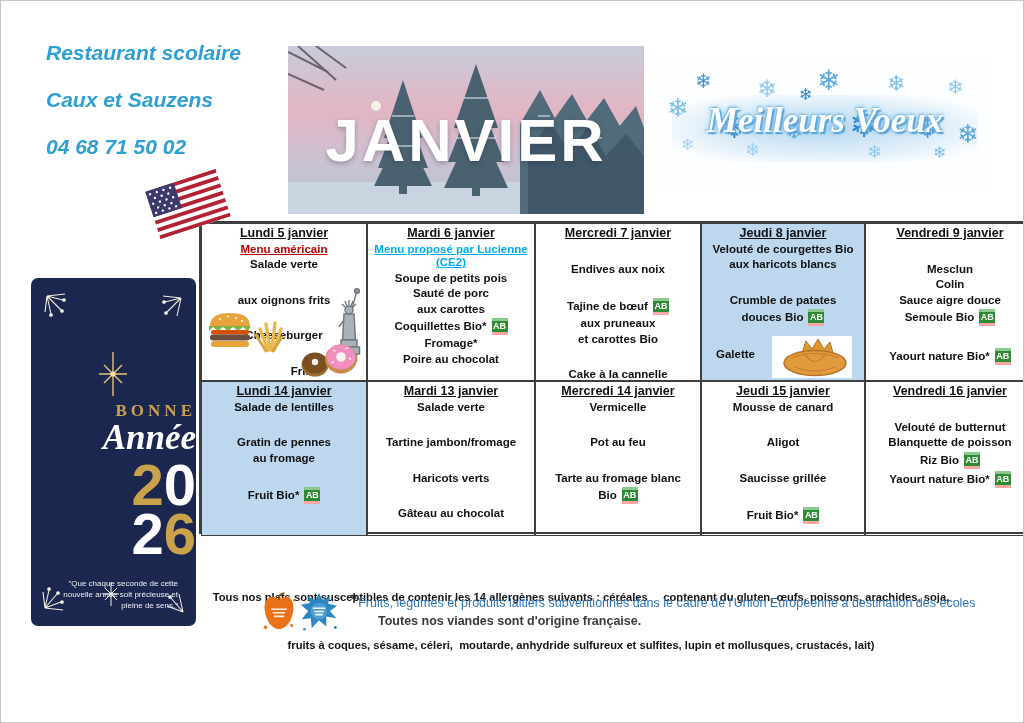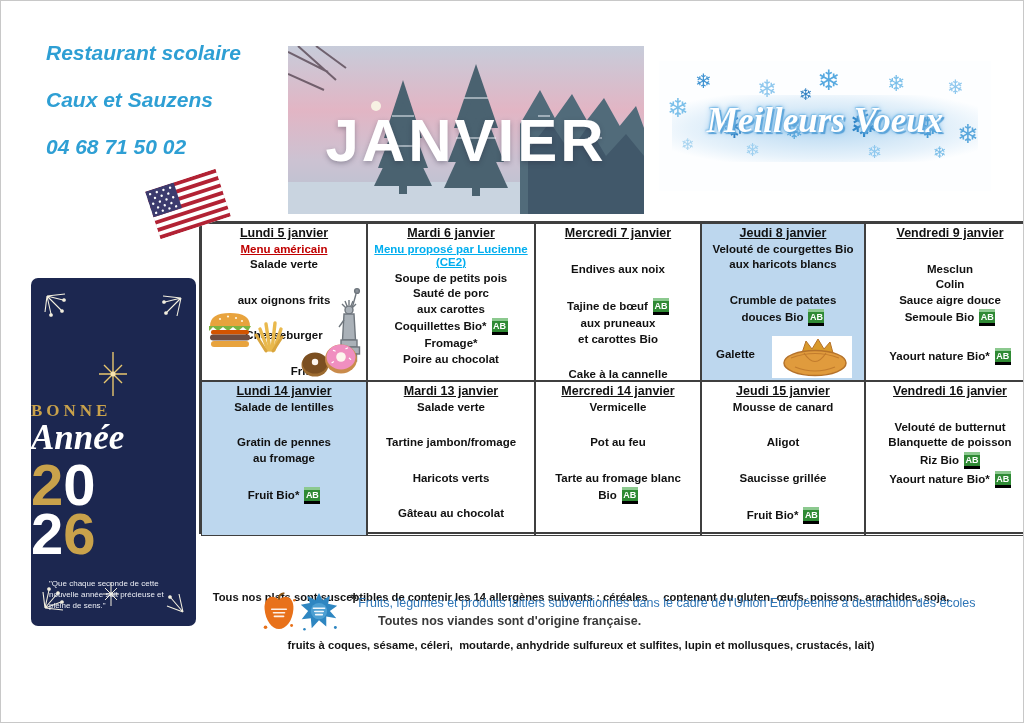--- a/index.html
+++ b/index.html
@@ -26,21 +26,21 @@
   .voeux-text{position:absolute;left:0;right:0;top:40px;text-align:center;color:#fff;
               font-weight:bold;font-style:italic;font-size:35px;white-space:nowrap;
               font-family:"Liberation Serif",serif;
               text-shadow:0 0 3px #5fa9de,0 0 6px #7fbce8,2px 2px 1px #4e9bd4,-1px -1px 1px #9fd0f0;}
 
   
   .us-flag{position:absolute;left:150px;top:178px;width:74px;height:50px;transform:rotate(-18deg);z-index:5;}
 
   
   .poster{position:absolute;left:30px;top:277px;width:165px;height:348px;
-          background:var(--poster_navy,#1C2750);border-radius:7px;overflow:hidden;color:#fff;text-align:left;}
+          background:var(--poster_navy,#1C2750);border-radius:7px;overflow:hidden;color:#fff;text-align:right;}
   .poster-fx{position:absolute;inset:0;}
   .poster-bonne{position:absolute;left:0;right:0;top:123px;color:var(--poster_gold,#C9A24B);
                 font-family:"Liberation Serif",serif;font-weight:bold;font-size:17px;letter-spacing:4px;}
   .poster-annee{position:absolute;left:0;right:0;top:140px;font-family:"Liberation Serif",serif;
                 font-style:italic;font-weight:bold;font-size:35px;}
   .poster-year{position:absolute;left:0;right:0;top:182px;font-weight:bold;font-size:58px;line-height:49px;}
   .poster-year .gold{color:var(--poster_gold,#C9A24B);} .poster-year .white{color:#fff;}
   .poster-quote{position:absolute;left:18px;right:18px;top:300px;font-size:8px;line-height:11px;color:#eceef5;}
 
   
@@ -52,21 +52,21 @@
   .cell.hl{background:var(--highlight_cell,#BDD7EE);}
   .day{font-size:12.5px;text-decoration:underline;margin-bottom:2px;}
   .special{text-decoration:underline;}
   .special.red{color:var(--menu_red,#C00000);}
   .special.blue{color:var(--menu_blue,#00AEEF);}
   .item{margin-top:2px;}
   .item.sp{margin-top:22px;}
   .item.shift-right{text-align:right;padding-right:44px;}
   .item.shift-left{text-align:left;padding-left:14px;}
   .ab{display:inline-block;vertical-align:middle;margin-left:5px;width:16px;
-      background:var(--bio_green,#2F8A34);border-top:3px solid #8cc98f;border-bottom:3px solid #000000;
+      background:var(--bio_green,#2F8A34);border-top:3px solid #8cc98f;border-bottom:3px solid #fca5a5;
       color:#fff;font-size:9px;font-weight:bold;line-height:11px;text-align:center;}
   .decor{position:absolute;}
   #cell-lundi-5 .decor-burger{left:5px;top:86px;}
   #cell-lundi-5 .decor-fries{left:52px;top:96px;}
   #cell-lundi-5 .decor-statue-of-liberty{right:2px;top:62px;}
   #cell-lundi-5 .decor-donuts{left:98px;top:116px;}
   #cell-jeudi-8 .decor-galette{right:12px;top:112px;}
 
   
   .allergens{position:absolute;left:170px;top:556px;width:820px;text-align:center;

